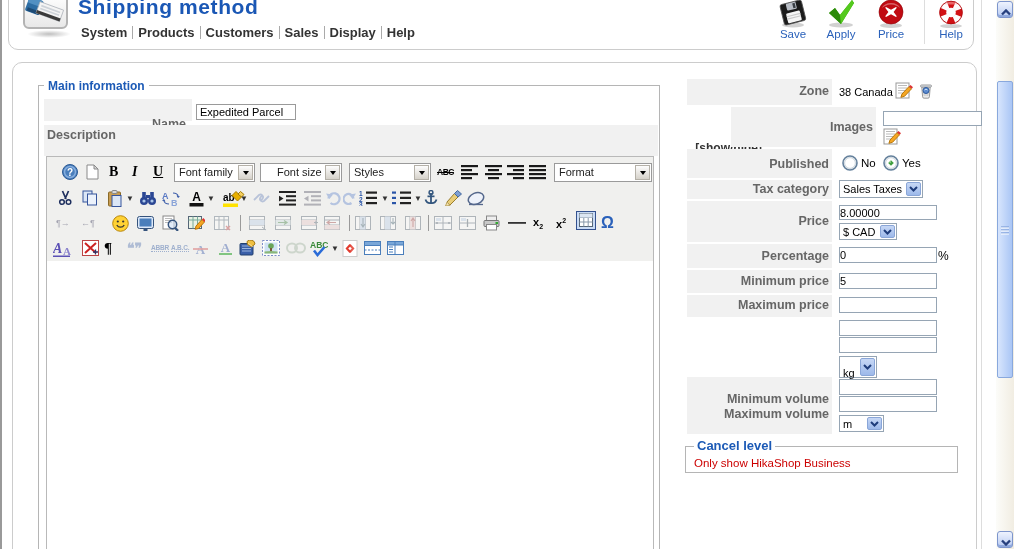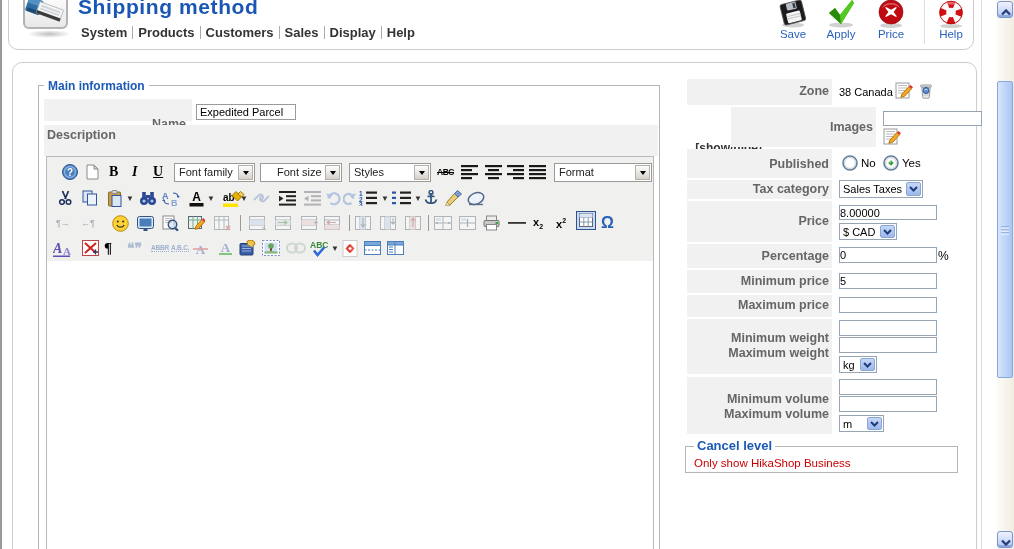--- a/index.html
+++ b/index.html
@@ -747,27 +747,23 @@
       </div>
     <input class="xp abs" style="left: 152px; top: 3px; width: 98px; height: 16px;" value="5">
     </div>
   <div class="rrow" style="top:295px;height:22px;">
       <div class="rlab">
         <span style="top:3px;">Maximum price</span>
       </div>
     <input class="xp abs" style="left: 152px; top: 2px; width: 98px; height: 16px;">
     </div>
   <div class="rrow" style="top:319px;height:55px;">
-      <div class="rlab">
-        <span style="top:12px;">Minimum weight</span>
-        <span style="top:27px;">Maximum weight</span>
-      </div>
     <input class="xp abs" style="left: 152px; top: 1px; width: 98px; height: 16px;">
     <input class="xp abs" style="left: 152px; top: 18px; width: 98px; height: 16px;">
-    <div class="rval xpsel" style="top:37px;width:38px;height:17px;font-size:11px;padding:2px 3px;">kg<span class="xarw">
+    <div class="rval xpsel" style="top:37px;width:38px;height:17px;font-size:11px;padding:10px 3px;">kg<span class="xarw">
           <svg width="9" height="6">
             <path d="M1 1 L4.5 4.5 L8 1" fill="none" stroke="#1e3c7b" stroke-width="2"></path>
           </svg>
         </span></div>
     </div>
   <div class="rrow" style="top:377px;height:57px;">
       <div class="rlab">
         <span style="top:15px;text-align:right;">Minimum volume</span>
         <span style="top:30px;">Maximum volume</span>
       </div>

